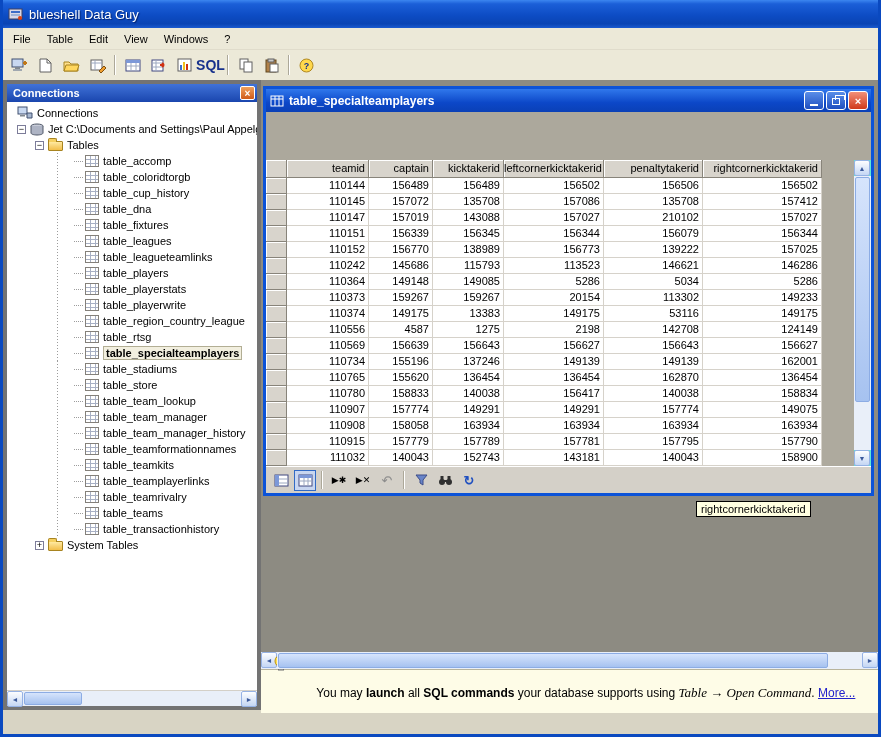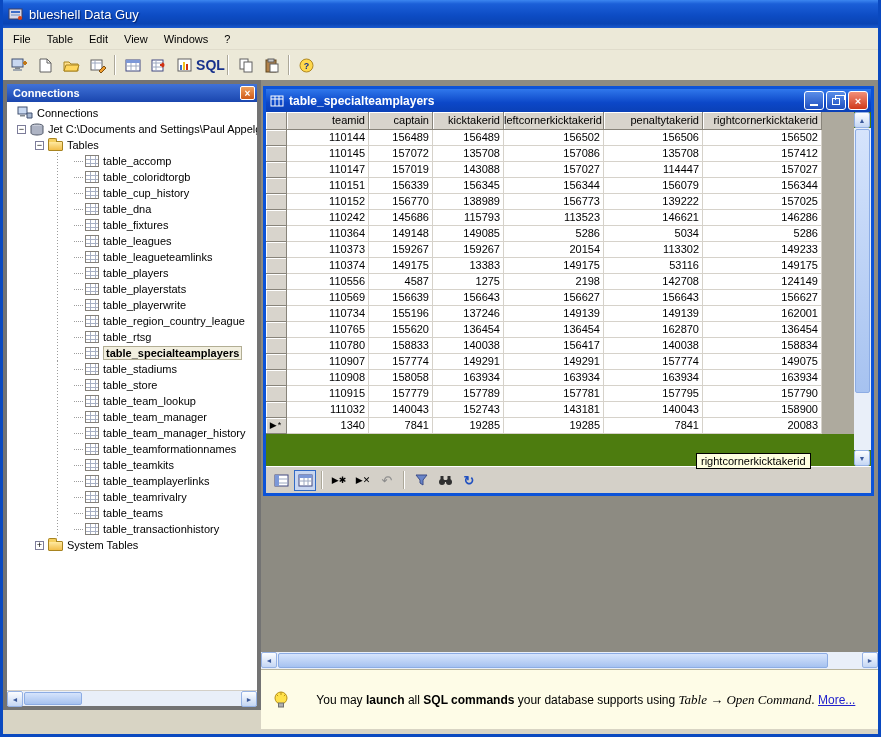--- a/index.html
+++ b/index.html
@@ -83,21 +83,21 @@
     color:#fff; font-weight:bold; font-size:12px; }
   .child-title .ct-label { margin-left:5px; }
   .cbtn { width:20px; height:19px; margin-left:2px; flex:none; display:flex; align-items:center; justify-content:center;
     border:1px solid #fff; border-radius:3px; color:#fff; font-size:11px;
     background:linear-gradient(180deg,#5A8EE8,#1E4EC0); }
   .cbtn.close { background:linear-gradient(180deg,#F29078,#D0391B); }
   .min-glyph { width:8px; height:3px; border-bottom:2px solid #fff; margin-top:7px; }
   .restore-glyph { width:8px; height:7px; border:1px solid #fff; position:relative; margin-top:2px; }
   .restore-glyph::before { content:""; position:absolute; left:2px; top:-4px; width:8px; height:4px;
     border:1px solid #fff; border-bottom:none; }
-  .child-body { flex:1; position:relative; background:#4d7c0f; }
+  .child-body { flex:1; position:relative; background:#5eead4;margin-top:48px; }
 
   
   .grid { position:absolute; left:0; top:0; right:17px; height:322px; overflow:hidden; background:#AEAA9E; }
   .grid-hdr { display:flex; height:18px; }
   .hcorner { width:21px; flex:none; }
   .hcell,.hcorner,.rh { background:#D8D4CC; border-right:1px solid #88847A; border-bottom:1px solid #88847A;
     box-shadow:inset 1px 1px 0 #FFFFFF; }
   .hcell { text-align:right; padding:2px 3px 0 0; }
   .grid-row { display:flex; height:16px; }
   .rh { width:21px; flex:none; }
@@ -122,22 +122,22 @@
 
   .grid-tooltip { position:absolute; left:430px; top:341px; background:#FFFFE1; border:1px solid #000;
     padding:1px 4px; white-space:nowrap; z-index:5; }
 
   
   .main-hscroll { height:17px; flex:none; display:flex; background:#E9EFF9; }
   .main-hscroll .sb-thumb { left:1px; width:94%; }
   .conn-hscroll .sb-thumb { left:1px; width:58px; }
 
   
-  .hint-bar { height:60px; flex:none; background:#FEFCE7; border-top:1px solid #B8B49C;
-    display:flex; align-items:center; padding:12px 12px; gap:10px; font-size:12px; white-space:pre-wrap; }
+  .hint-bar { height:44px; flex:none; background:#FEFCE7; border-top:1px solid #B8B49C;
+    display:flex; align-items:flex-end; padding:12px 12px; gap:10px; font-size:12px; white-space:pre-wrap; }
   .hint-text b { font-weight:bold; }
   .hint-italic { font-style:italic; font-family:"Liberation Serif", serif; font-size:13px; }
   .hint-link { color:#2222CC; text-decoration:underline; cursor:pointer; }
   .bottom-filler { flex:1; background:#D8D4C4; }
 
   svg { display:block; }
 </style>
 </head>
 <body>
 
@@ -502,21 +502,21 @@
                     <div class="cell w4">135708</div>
                     <div class="cell w5">157412</div>
                   </div>
 
                   <div class="grid-row">
                     <div class="rh"></div>
                     <div class="cell w0">110147</div>
                     <div class="cell w1">157019</div>
                     <div class="cell w2">143088</div>
                     <div class="cell w3">157027</div>
-                    <div class="cell w4">114447</div>
+                    <div class="cell w4">210102</div>
                     <div class="cell w5">157027</div>
                   </div>
 
                   <div class="grid-row">
                     <div class="rh"></div>
                     <div class="cell w0">110151</div>
                     <div class="cell w1">156339</div>
                     <div class="cell w2">156345</div>
                     <div class="cell w3">156344</div>
                     <div class="cell w4">156079</div>

